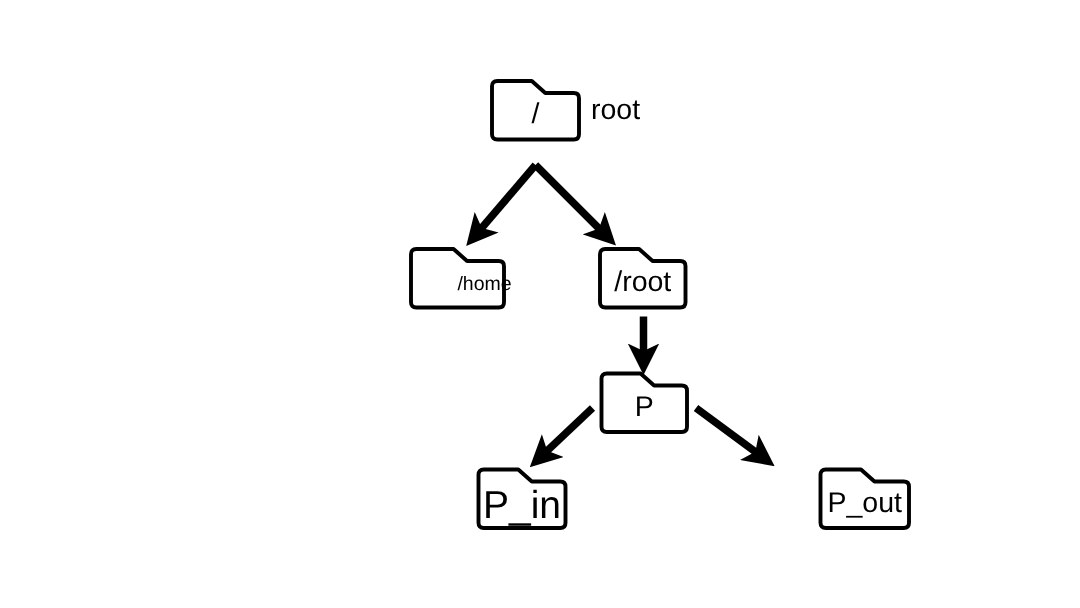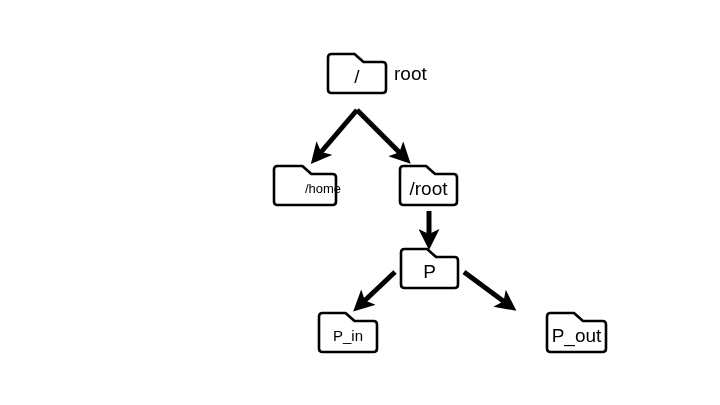--- a/index.html
+++ b/index.html
@@ -116,21 +116,21 @@
       <div class="folder-node" style="left: 399px; top: 247px; width: 61px; height: 43px;">
         <svg class="folder-shape" viewBox="0 0 61 43">
           <path d="M 5.5,2 L 28.060000000000002,2 L 37.06,10 L 55.5,10 Q 59,10 59,13.5 L 59,37.5 Q 59,41 55.5,41 L 5.5,41 Q 2,41 2,37.5 L 2,5.5 Q 2,2 5.5,2 Z" fill="#ffffff" stroke="#000000" stroke-width="2.6" stroke-linejoin="round"></path>
         </svg>
         <div class="folder-label" style="font-size: 19px;">P</div>
       </div>
       <div class="folder-node" style="left: 317px; top: 311px; width: 62px; height: 43px;">
         <svg class="folder-shape" viewBox="0 0 62 43">
           <path d="M 5.5,2 L 28.52,2 L 37.519999999999996,10 L 56.5,10 Q 60,10 60,13.5 L 60,37.5 Q 60,41 56.5,41 L 5.5,41 Q 2,41 2,37.5 L 2,5.5 Q 2,2 5.5,2 Z" fill="#ffffff" stroke="#000000" stroke-width="2.6" stroke-linejoin="round"></path>
         </svg>
-        <div class="folder-label" style="font-size: 15px;">P_in</div>
+        <div class="folder-label" style="font-size: 26px;">P_in</div>
       </div>
       <div class="folder-node" style="left: 497px; top: 311px; width: 63px; height: 43px; margin-left: 48px;">
         <svg class="folder-shape" viewBox="0 0 63 43">
           <path d="M 5.5,2 L 28.98,2 L 37.980000000000004,10 L 57.5,10 Q 61,10 61,13.5 L 61,37.5 Q 61,41 57.5,41 L 5.5,41 Q 2,41 2,37.5 L 2,5.5 Q 2,2 5.5,2 Z" fill="#ffffff" stroke="#000000" stroke-width="2.6" stroke-linejoin="round"></path>
         </svg>
         <div class="folder-label" style="font-size: 19px;">P_out</div>
       </div>
     </div>
 
 </div>

